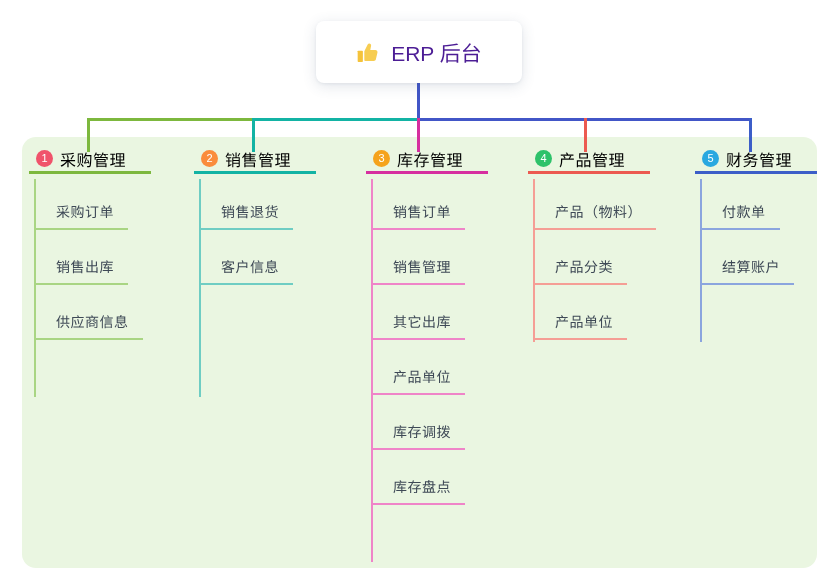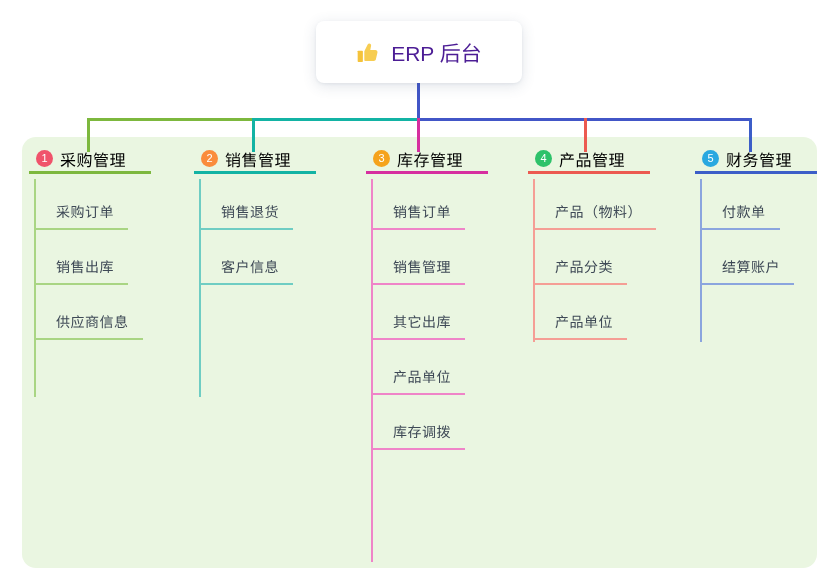--- a/index.html
+++ b/index.html
@@ -112,20 +112,23 @@
         </div>
         <div class="child">
           <span>其它出库</span>
         </div>
         <div class="child">
           <span>产品单位</span>
         </div>
         <div class="child">
           <span>库存调拨</span>
         </div>
+        <div class="child">
+          <span>库存盘点</span>
+        </div>
       </div>
   </div>
 
   <div class="branch" style="left: 533px; --line: #ec5a50; --light: #f59e95; --badge: #2ec26a;">
     <div class="bhead">
       <span class="badge">4</span>
       <span class="btitle">产品管理</span>
     </div>
     <div class="vline" style="height: 163px;"></div>
     <div class="children">

